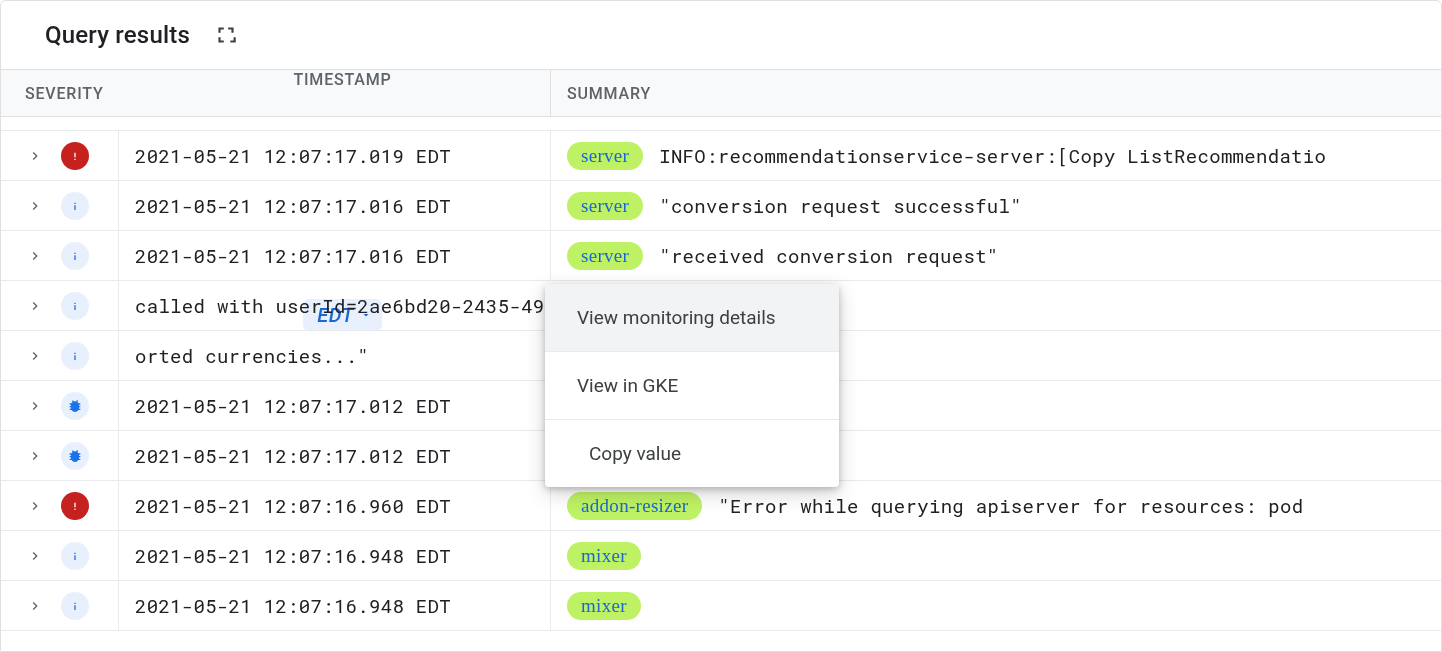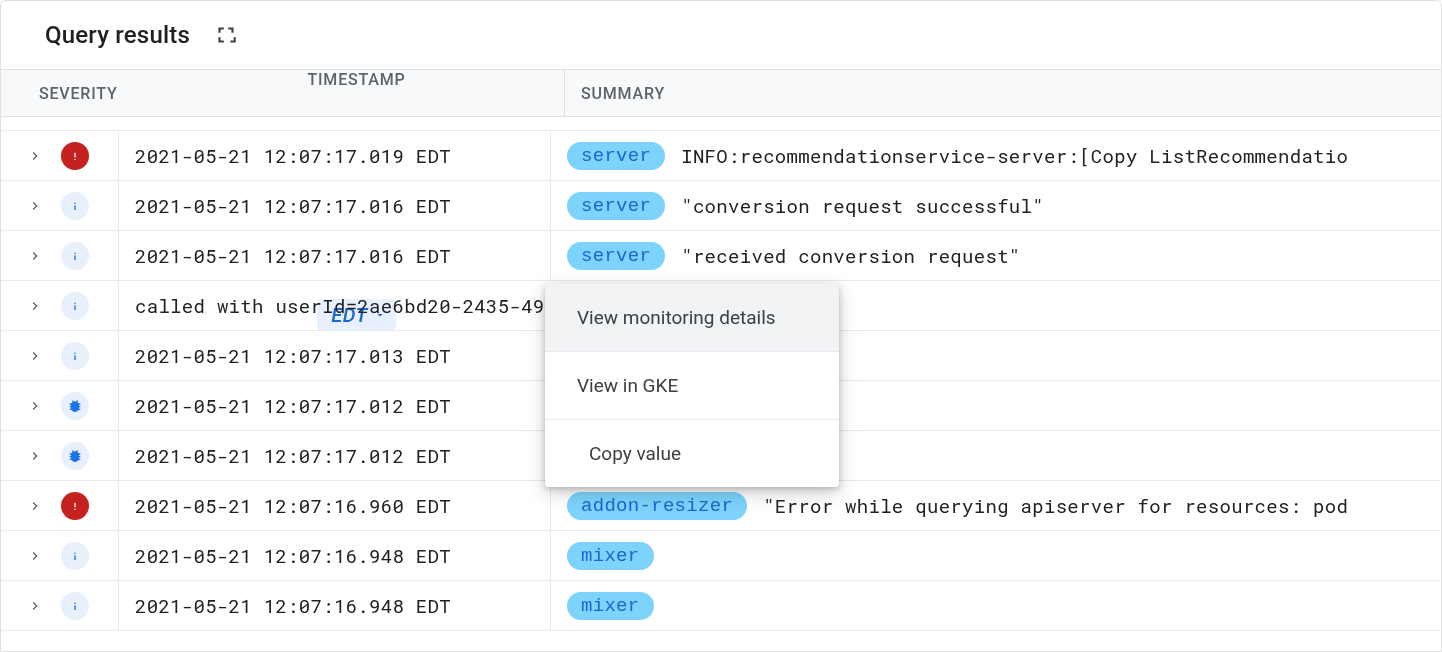--- a/index.html
+++ b/index.html
@@ -44,21 +44,21 @@
     align-items: center;
     background: #f8f9fa;
     border-top: 1px solid #e0e0e0;
     border-bottom: 1px solid #e0e0e0;
     height: 48px;
     color: #5f6368;
     font-size: 16px;
     font-weight: 500;
     letter-spacing: 0.8px;
   }
-  .col-severity { width: 118px; padding-left: 24px; margin-left: 14px; }
+  .col-severity { width: 118px; padding-left: 24px; }
   .col-timestamp { width: 432px; padding-left: 16px; display: flex; align-items: center; gap: 210px; border-right: 1px solid #e0e0e0; height: 100%; flex-direction: column; }
   .col-summary { flex: 1; padding-left: 16px; }
   .tz-chip {
     display: flex;
     align-items: center;
     gap: 6px;
     background: #e8f0fe;
     color: #1967d2;
     font-size: 20px;
     font-weight: 500;
@@ -131,25 +131,25 @@
     align-items: center;
     gap: 16px;
     font-family: 'Roboto Mono', Menlo, monospace;
     font-size: 19px;
     color: #202124;
     white-space: nowrap;
     overflow: hidden;
     letter-spacing: 0.3px;
   }
   .tag {
-    background: #7dd3fc;
+    background: #bef264;
     color: #1967d2;
     padding: 3px 14px;
     border-radius: 16px;
-    font-family: Liberation Mono, monospace;
+    font-family: Liberation Serif, serif;
     font-size: 19px;
     letter-spacing: 0.3px;
   }
   .context-menu {
     position: absolute;
     top: 283px;
     left: 544px;
     width: 294px;
     background: #fff;
     border-radius: 4px;
@@ -279,21 +279,20 @@
             <svg width="16" height="16" viewBox="0 0 24 24">
               <path fill="currentColor" d="M8.59 16.59L13.17 12 8.59 7.41 10 6l6 6-6 6z"></path>
             </svg>
           </span>
           <span class="sev-badge sev-info">
             <svg width="16" height="16" viewBox="0 0 24 24">
               <path d="M11 7h2v2h-2zM11 11h2v7h-2z"></path>
             </svg>
           </span>
         </div>
-        <div class="cell-timestamp">2021-05-21 12:07:17.013 EDT</div>
         <div class="cell-summary">
           <span>orted currencies..."</span>
         </div>
       </div>
       <div class="log-row">
         <div class="cell-severity">
           <span class="expand-icon">
             <svg width="16" height="16" viewBox="0 0 24 24">
               <path fill="currentColor" d="M8.59 16.59L13.17 12 8.59 7.41 10 6l6 6-6 6z"></path>
             </svg>

